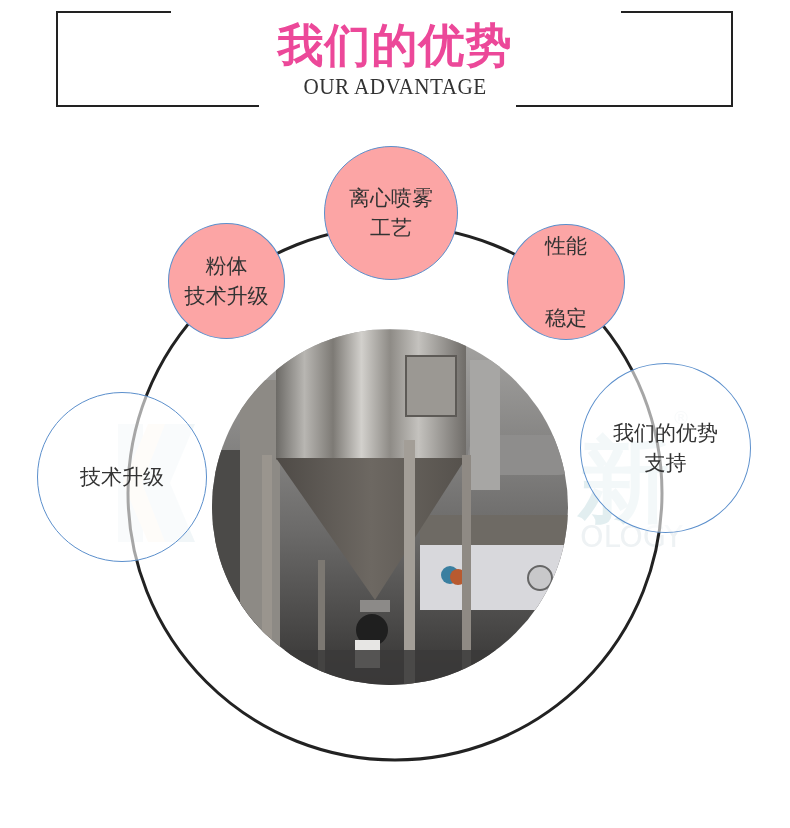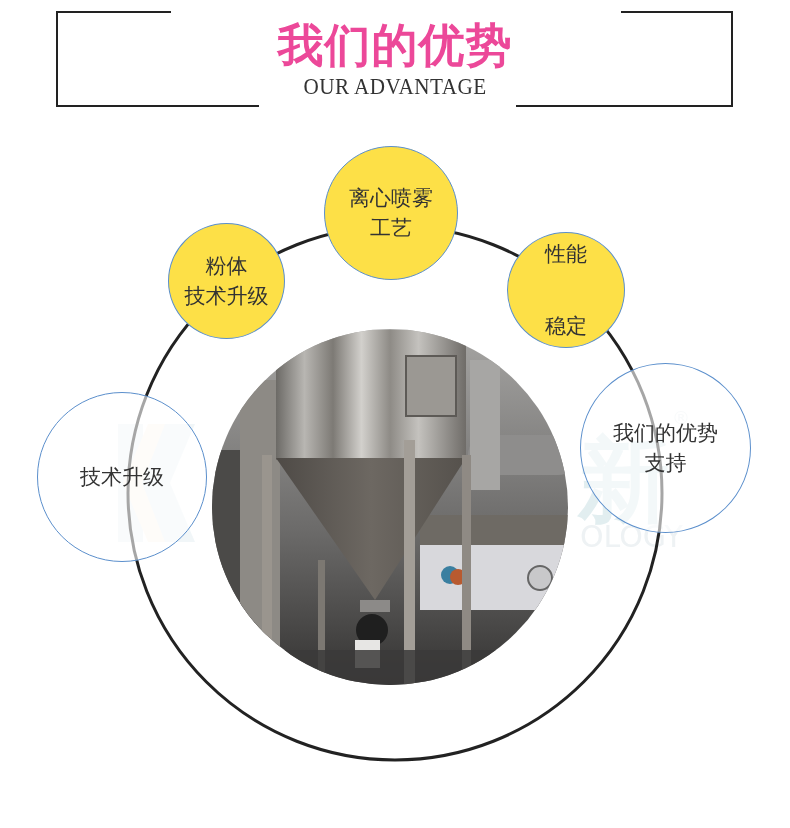--- a/index.html
+++ b/index.html
@@ -10,21 +10,21 @@
       font-family: "DejaVu Sans", sans-serif; font-weight: bold; font-size: 46px;
       color: #ec4899; letter-spacing: 1px; line-height: 58px;
     }
     .subtitle {
       position: absolute; left: 0; width: 790px; top: 74px; text-align: center;
       font-family: "Liberation Serif", serif; font-size: 23px; color: #333333;
       letter-spacing: 0.5px; line-height: 26px; transform: scaleX(0.92);
     }
     svg.diagram { position: absolute; left: 0; top: 0; }
     .bubble {
-      position: absolute; border-radius: 50%; background: #fde047;
+      position: absolute; border-radius: 50%; background: #fca5a5;
       border: 1.6px solid #5b8fcc; box-sizing: border-box;
       display: flex; align-items: center; justify-content: center; flex-direction: column;
       text-align: center; color: #333333; font-size: 21px; line-height: 30px;
       font-family: "DejaVu Sans", sans-serif;
     }
     .bubble span { display: block; white-space: nowrap; }
     .watermark { position: absolute; pointer-events: none; }
   </style>
 </head>
 <body>
@@ -111,21 +111,21 @@
 <div class="bubble" style="left:324px; top:146px; width:134px; height:134px;">
   <span>离心喷雾</span>
   <span>工艺</span>
 </div>
 
 <div class="bubble" style="left:168px; top:223px; width:117px; height:116px;">
   <span>粉体</span>
   <span>技术升级</span>
 </div>
 
-<div class="bubble" style="left:507px; top:232px; width:118px; height:116px;gap:42px;">
+<div class="bubble" style="left:507px; top:224px; width:118px; height:116px;gap:42px;">
   <span>性能</span>
   <span>稳定</span>
 </div>
 
 <div class="bubble" style="left:37px; top:392px; width:170px; height:170px; background:rgba(255,255,255,0.6);text-align:center;">
   <span>技术升级</span>
 </div>
 
 <div class="bubble" style="left:580px; top:363px; width:171px; height:170px; background:rgba(255,255,255,0.6);">
   <span>我们的优势</span>

